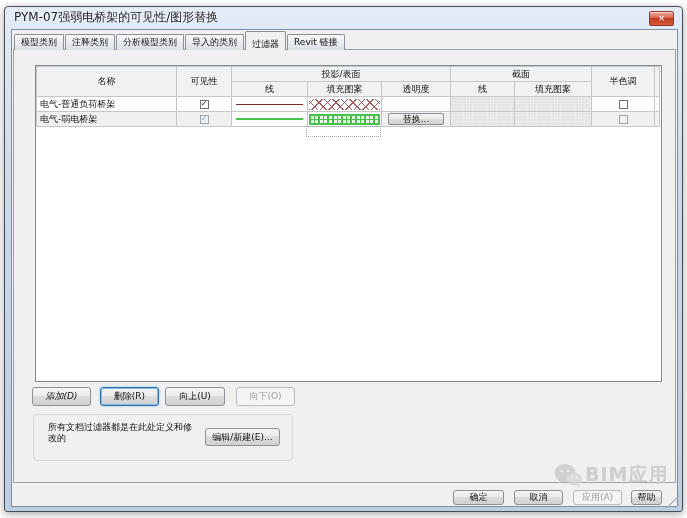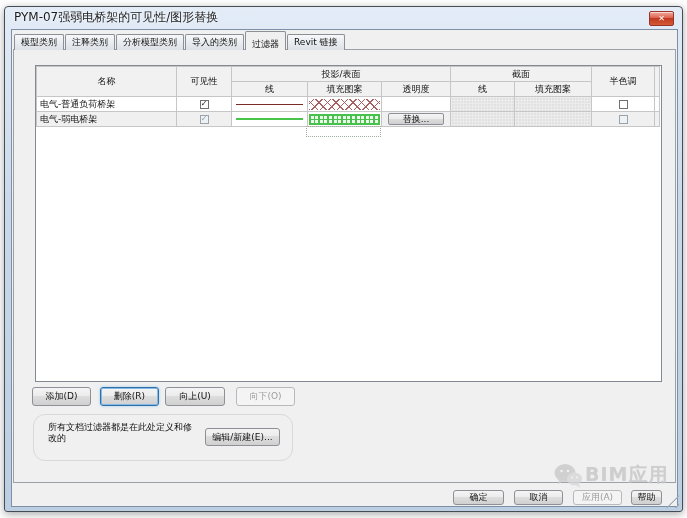--- a/index.html
+++ b/index.html
@@ -69,28 +69,28 @@
   .btn { position:absolute; background:linear-gradient(180deg,#f4f4f4,#ececec 45%,#dedede 46%,#d0d0d0);
     border:1px solid #8e9097; border-radius:3px; font-size:9px; color:#111;
     display:flex; align-items:center; justify-content:center; cursor:pointer;
     font-family:"DejaVu Sans","Liberation Sans",sans-serif; white-space:nowrap; }
   .btn.disabled { background:#f4f4f4; color:#9c9c9c; border-color:#b7babd; cursor:default; }
   .btn.focused { border-color:#2f6fa8; box-shadow:inset 0 0 0 1px #86b9e6,0 0 3px #9cc9ee; }
   .minibtn { background:linear-gradient(180deg,#f4f4f4,#ececec 45%,#dedede 46%,#d0d0d0);
     border:1px solid #8e9097; border-radius:2px; font-size:9px; height:12px; width:56px;
     display:flex; align-items:center; justify-content:center; margin:0 auto; cursor:pointer; }
 
-  .act-add    { left:18px;  top:337px; width:59px; height:19px; }
+  .act-add    { left:18px;  top:337px; width:59px; height:19px;font-style:italic; }
   .act-del    { left:86px;  top:337px; width:59px; height:19px;text-align:center; }
   .act-up     { left:151px; top:337px; width:60px; height:19px; }
   .act-down   { left:222px; top:337px; width:59px; height:19px; }
 
   
   .groupbox { position:absolute; left:19px; top:364px; width:260px; height:47px;
-    border:1px solid #d7d9db; border-radius:12px; background:#f0f0f0; }
+    border:1px solid #d7d9db; border-radius:4px; background:#f0f0f0; }
   .note-text { position:absolute; left:14px; top:7px; width:152px; font-size:9px;
     line-height:11px; color:#111; word-break:break-all; }
   .edit-new { left:171px; top:13px; width:75px; height:18px; position:absolute; }
 
   
   .ft-ok     { left:441px; top:460px; width:51px; height:15px; }
   .ft-cancel { left:502px; top:460px; width:49px; height:15px; }
   .ft-apply  { left:561px; top:460px; width:49px; height:15px; }
   .ft-help   { left:619px; top:460px; width:31px; height:15px; }
 

